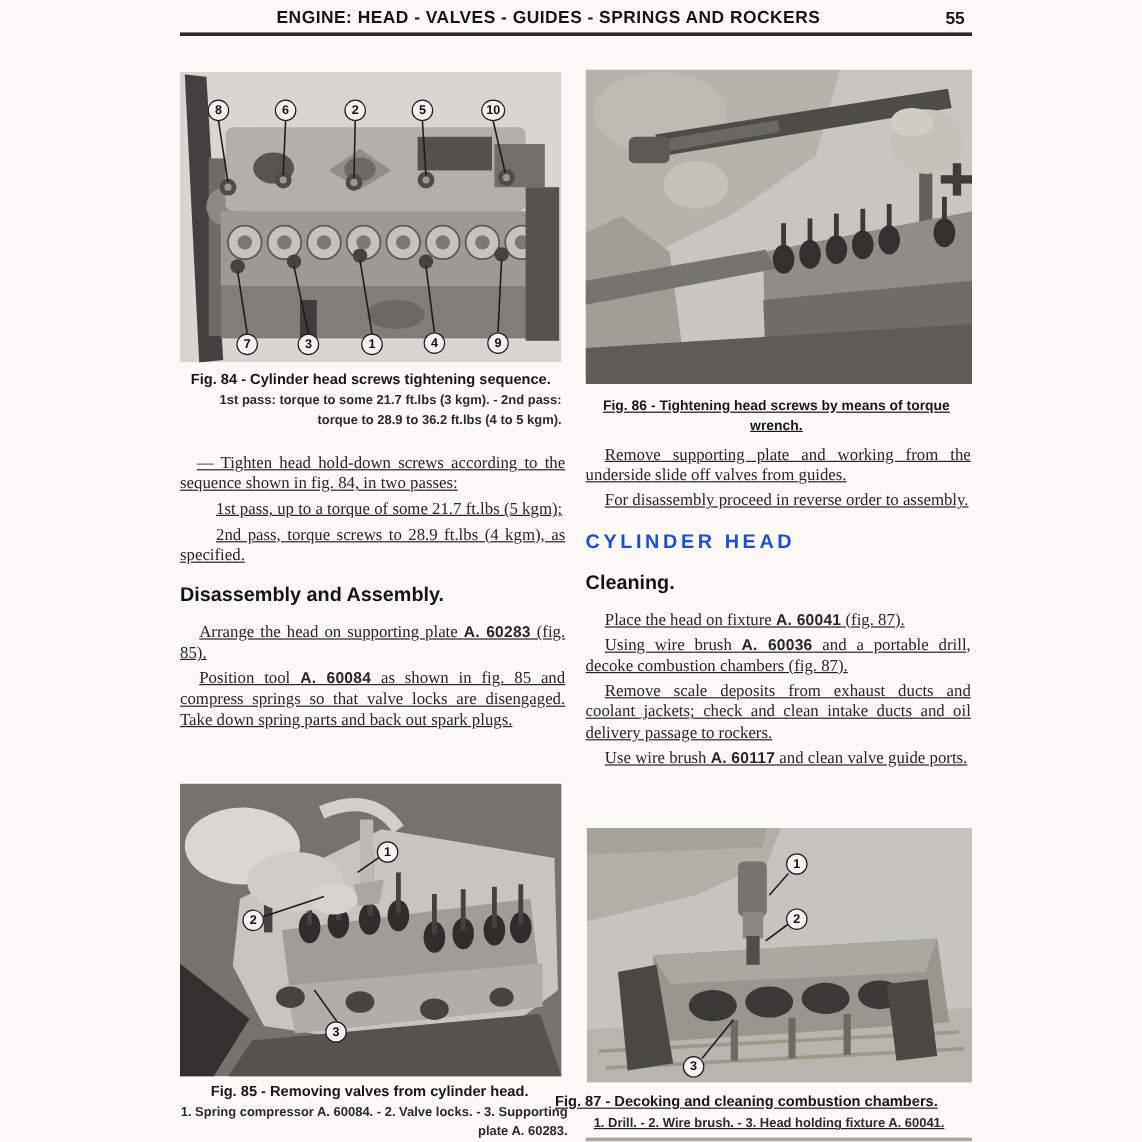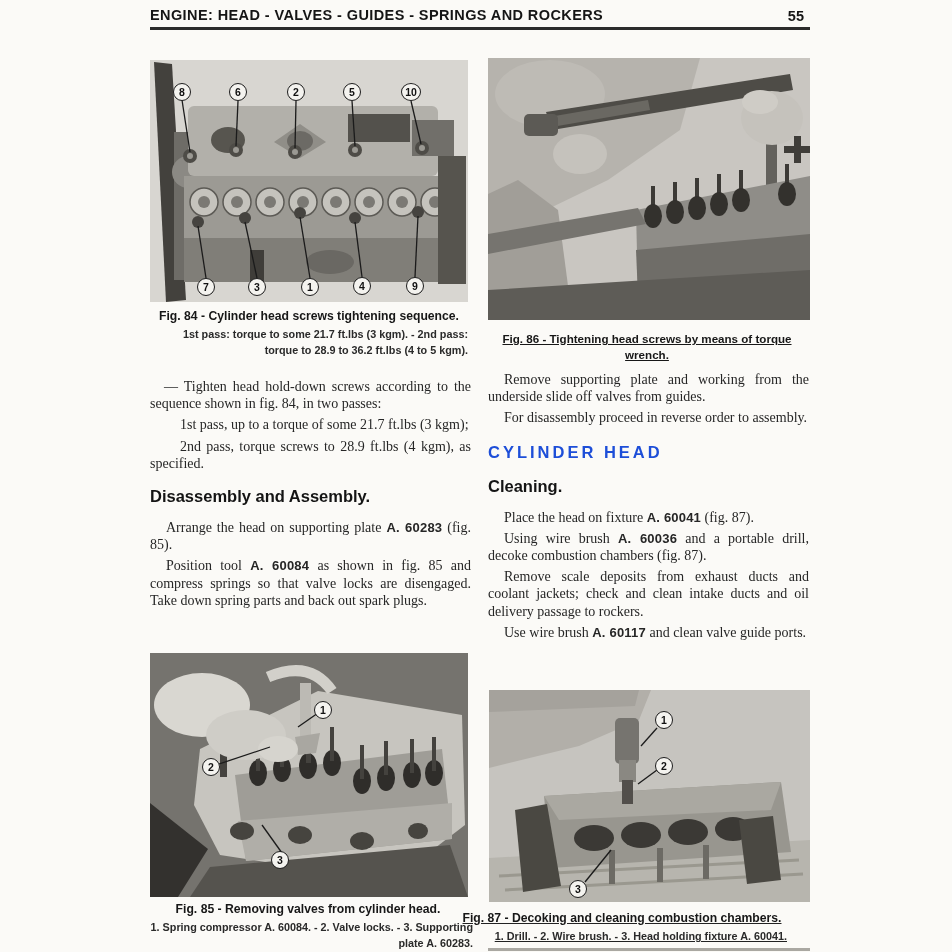--- a/index.html
+++ b/index.html
@@ -4,41 +4,41 @@
 <style>
   html,body{margin:0;padding:0;background:#ffffff;}
   .page{
     position:relative;width:952px;height:952px;margin:0 auto;
     background:#fbfaf7;overflow:hidden;
     font-family:"Liberation Serif",serif;color:#222;
   }
   
   .header{position:absolute;left:150px;top:7px;width:660px;height:22px;}
   .header-title{
-    padding-right:46px;
+    text-align:center;padding-right:46px;
     font:700 14.5px "Liberation Sans",sans-serif;color:#151515;letter-spacing:.4px;
   }
   .page-num{position:absolute;right:6px;top:1px;font:700 14.5px "Liberation Sans",sans-serif;color:#151515;}
   .header-rule{position:absolute;left:150px;top:27px;width:660px;height:2.5px;background:#2b2b2b;}
   
   .figure{position:absolute;}
   .figure svg{position:absolute;left:0;top:0;width:100%;height:100%;}
   .callout{
     position:absolute;width:18px;height:18px;border-radius:50%;
     background:#f4f3ef;border:1.6px solid #1c1c1c;box-sizing:border-box;
     display:flex;align-items:center;justify-content:center;
     font:700 10.5px "Liberation Sans",sans-serif;color:#111;line-height:1;
   }
   
   .caption{position:absolute;text-align:center;}
   .cap-main{font:700 12.2px/1.35 "Liberation Sans",sans-serif;color:#171717;}
   .cap-sub{margin-top:3px;font:700 10.8px/1.4 "Liberation Sans",sans-serif;color:#2a2a2a;text-align:right;}
   
   .col{position:absolute;width:321px;font-size:14px;line-height:17.2px;text-align:justify;color:#262626;}
-  .col p{margin:0 0 4px 0;text-indent:16px;}
+  .col p{margin:0 0 4px 0;text-indent:16px;text-decoration:underline;}
   .col p.deep{text-indent:30px;}
   .col p.nodent{text-indent:0;}
   .bold{font:700 13px "Liberation Sans",sans-serif;letter-spacing:.2px;}
   h3.sec{
     margin:15px 0 13px 0;
     font:700 16.5px "Liberation Sans",sans-serif;color:#141414;text-align:left;
   }
   h2.big{
     margin:16px 0 15px 0;text-align:left;
     font:700 16.5px "Liberation Sans",sans-serif;letter-spacing:3px;color:#1d4ed8;
@@ -181,21 +181,21 @@
       <polygon points="0,176 150,150 158,166 0,196" fill="#76746f"></polygon>
     </svg>
   </div>
 
   <div class="caption" style="left:480px;top:331px;width:334px;">
     <div class="cap-main" style="font-size:11.6px;text-decoration:underline;">Fig. 86 - Tightening head screws by means of torque wrench.</div>
   </div>
 
   <div class="col" style="left:150px;top:378px;">
     <p class="nodent" style="text-indent:14px;">— Tighten head hold-down screws according to the sequence shown in fig. 84, in two passes:</p>
-    <p class="deep">1st pass, up to a torque of some 21.7 ft.lbs (3 kgm);</p>
+    <p class="deep">1st pass, up to a torque of some 21.7 ft.lbs (5 kgm);</p>
     <p class="deep">2nd pass, torque screws to 28.9 ft.lbs (4 kgm), as specified.</p>
     <h3 class="sec">Disassembly and Assembly.</h3>
     <p><span>Arrange the head on supporting plate </span><span class="bold">A. 60283</span><span> (fig. 85).</span></p>
     <p><span>Position tool </span><span class="bold">A. 60084</span><span> as shown in fig. 85 and compress springs so that valve locks are disengaged. Take down spring parts and back out spark plugs.</span></p>
   </div>
 
   <div class="col" style="left:488px;top:371px;">
     <p>Remove supporting plate and working from the underside slide off valves from guides.</p>
     <p>For disassembly proceed in reverse order to assembly.</p>
     <h2 class="big">CYLINDER HEAD</h2>

